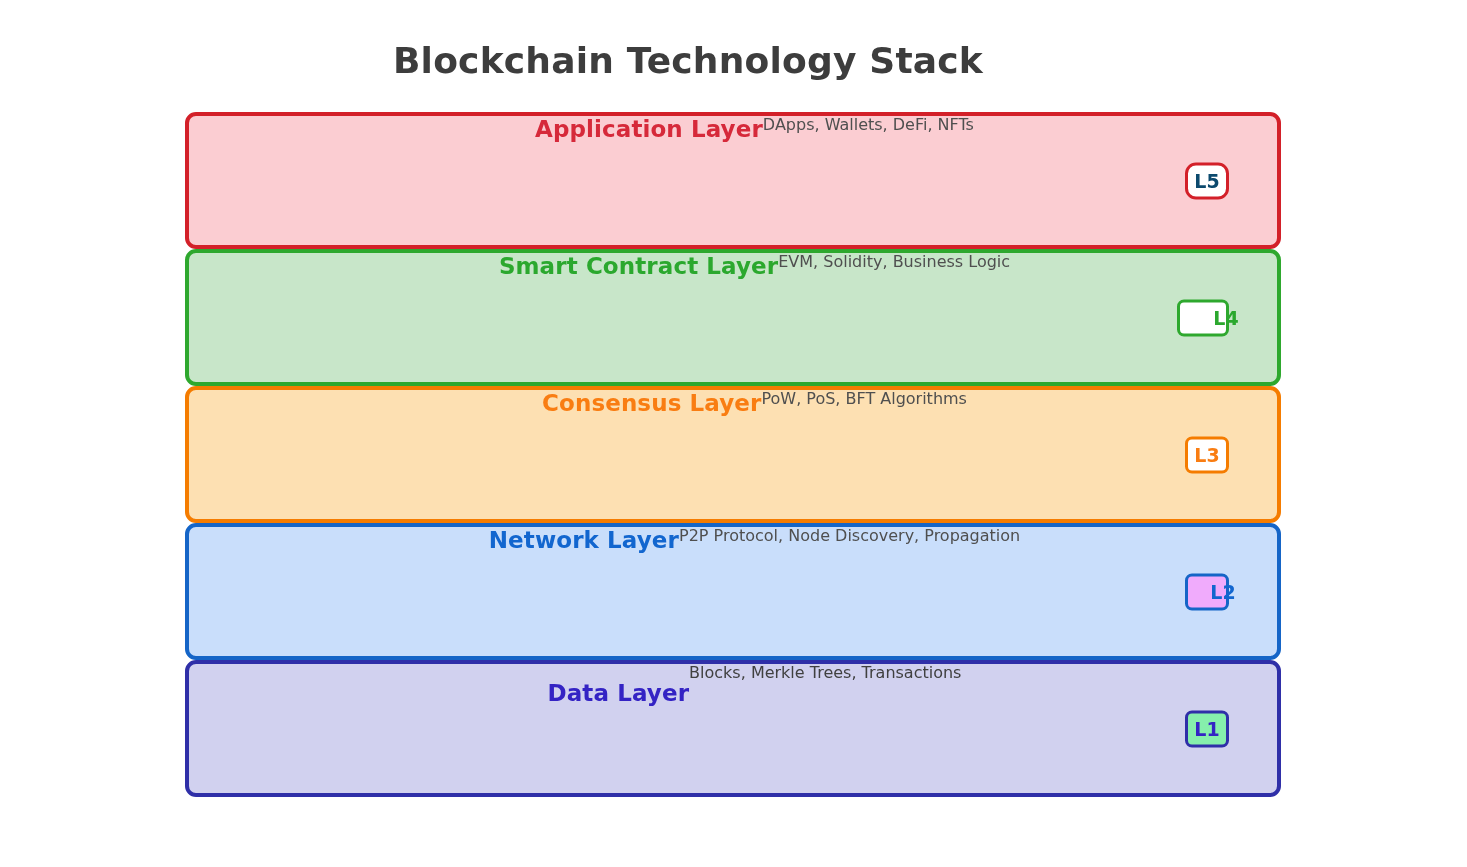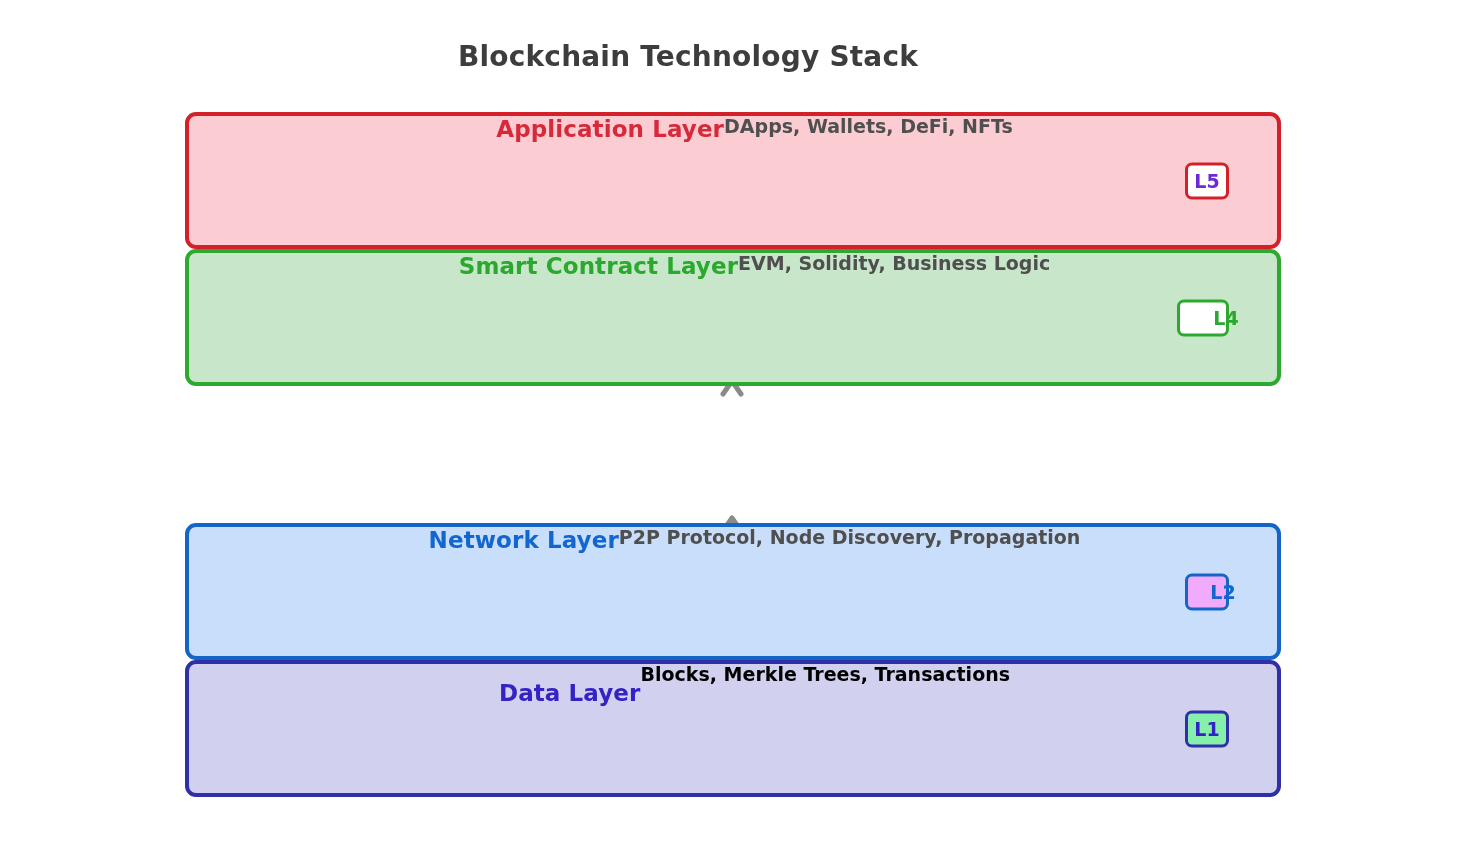--- a/index.html
+++ b/index.html
@@ -19,21 +19,21 @@
     width: 1467px;
     height: 867px;
   }
 
   #page-title {
     position: absolute;
     top: 40px;
     left: 0;
     width: 1376px;
     text-align: center;
-    font-size: 28px;
+    font-size: 36px;
     font-weight: bold;
     color: #3d3d3d;
     letter-spacing: 0.2px;
   }
 
   #stack {
     position: absolute;
     left: 185px;
     top: 112px;
     width: 1096px;
@@ -55,22 +55,22 @@
 
   .layer-title {
     font-size: 23px;
     font-weight: bold;
     line-height: 1.15;
     margin-bottom: 9px;
     letter-spacing: 0.1px;
   }
 
   .layer-subtitle {
-    font-size: 19px;
-    font-weight: bold;
+    font-size: 16px;
+    font-weight: normal;
     color: #4f4f4f;
     line-height: 1.15;
   }
 
   .layer-badge {
     position: absolute;
     right: 48px;
     top: 50%;
     transform: translateY(-50%);
     width: 44px;
@@ -106,35 +106,40 @@
 <body>
 
 <div id="canvas">
 
   <div id="page-title">Blockchain Technology Stack</div>
 
   <div id="stack" style="height: 685px;">
       <div class="layer-band" style="position: absolute; top: 0px; left: 0px; background: rgb(251, 205, 210); border-color: rgb(211, 32, 41); z-index: 10;">
         <div class="layer-title" style="color: rgb(214, 41, 58);">Application Layer</div>
         <div class="layer-subtitle" style="color: rgb(79, 79, 79);">DApps, Wallets, DeFi, NFTs</div>
-        <div class="layer-badge" style="border-color: rgb(211, 32, 41); color: #6d28d9; background: rgb(255, 255, 255);">L5</div>
+        <div class="layer-badge" style="border-color: rgb(211, 32, 41); color: #0c4a6e; background: rgb(255, 255, 255); border-radius: 11px;">L5</div>
       </div>
       <div class="layer-band" style="position: absolute; top: 137px; left: 0px; background: rgb(200, 230, 201); border-color: rgb(46, 168, 46); z-index: 9;">
         <div class="layer-title" style="color: rgb(43, 168, 46);">Smart Contract Layer</div>
         <div class="layer-subtitle" style="color: rgb(79, 79, 79);">EVM, Solidity, Business Logic</div>
         <div class="layer-badge" style="border-color: rgb(46, 168, 46); color: rgb(43, 168, 46); background: rgb(255, 255, 255); padding-left: 46px;">L4</div>
+      </div>
+      <div class="layer-band" style="position: absolute; top: 274px; left: 0px; background: rgb(253, 224, 178); border-color: rgb(245, 124, 0); z-index: 8;">
+        <div class="layer-title" style="color: rgb(249, 125, 18);">Consensus Layer</div>
+        <div class="layer-subtitle" style="color: rgb(79, 79, 79);">PoW, PoS, BFT Algorithms</div>
+        <div class="layer-badge" style="border-color: rgb(245, 124, 0); color: rgb(249, 125, 18); background: rgb(255, 255, 255);">L3</div>
       </div>
       <div class="layer-band" style="position: absolute; top: 411px; left: 0px; background: rgb(201, 222, 251); border-color: rgb(21, 101, 199); z-index: 7;">
         <div class="layer-title" style="color: rgb(18, 102, 207);">Network Layer</div>
         <div class="layer-subtitle" style="color: rgb(79, 79, 79);">P2P Protocol, Node Discovery, Propagation</div>
         <div class="layer-badge" style="border-color: rgb(21, 101, 199); color: rgb(18, 102, 207); background: #f0abfc; padding-left: 32px;">L2</div>
       </div>
       <div class="layer-band" style="position: absolute; top: 548px; left: 0px; background: rgb(209, 209, 239); border-color: rgb(47, 47, 168); z-index: 6;">
         <div class="layer-title" style="color: rgb(52, 35, 196); margin-top: 16px;">Data Layer</div>
-        <div class="layer-subtitle" style="color: #000000;">Blocks, Merkle Trees, Transactions</div>
+        <div class="layer-subtitle" style="color: #404040;">Blocks, Merkle Trees, Transactions</div>
         <div class="layer-badge" style="border-color: rgb(47, 47, 168); color: rgb(52, 35, 196); background: #86efac;">L1</div>
       </div>
       <div class="connector" style="top: 126px;">
         <svg viewBox="0 0 28 22" xmlns="http://www.w3.org/2000/svg">
           <path d="M 5 19 L 14 6 L 23 19" fill="none" stroke="#8a8a8a" stroke-width="5" stroke-linecap="round" stroke-linejoin="round"></path>
         </svg>
       </div>
       <div class="connector" style="top: 263px;">
         <svg viewBox="0 0 28 22" xmlns="http://www.w3.org/2000/svg">
           <path d="M 5 19 L 14 6 L 23 19" fill="none" stroke="#8a8a8a" stroke-width="5" stroke-linecap="round" stroke-linejoin="round"></path>

